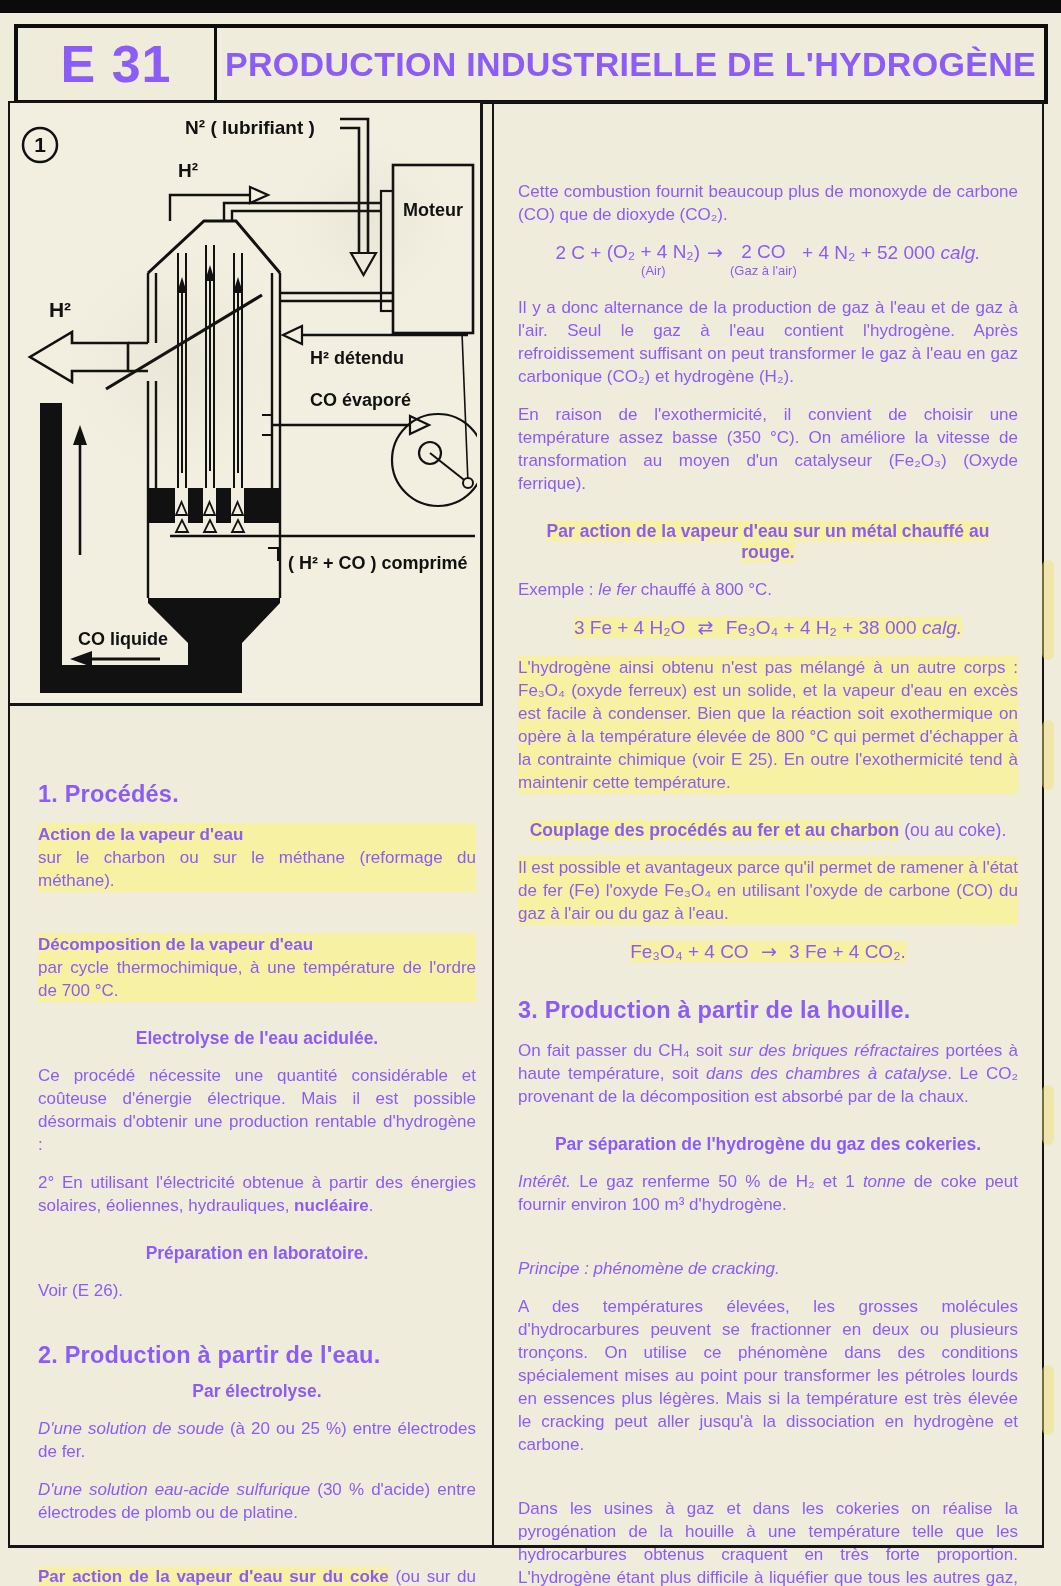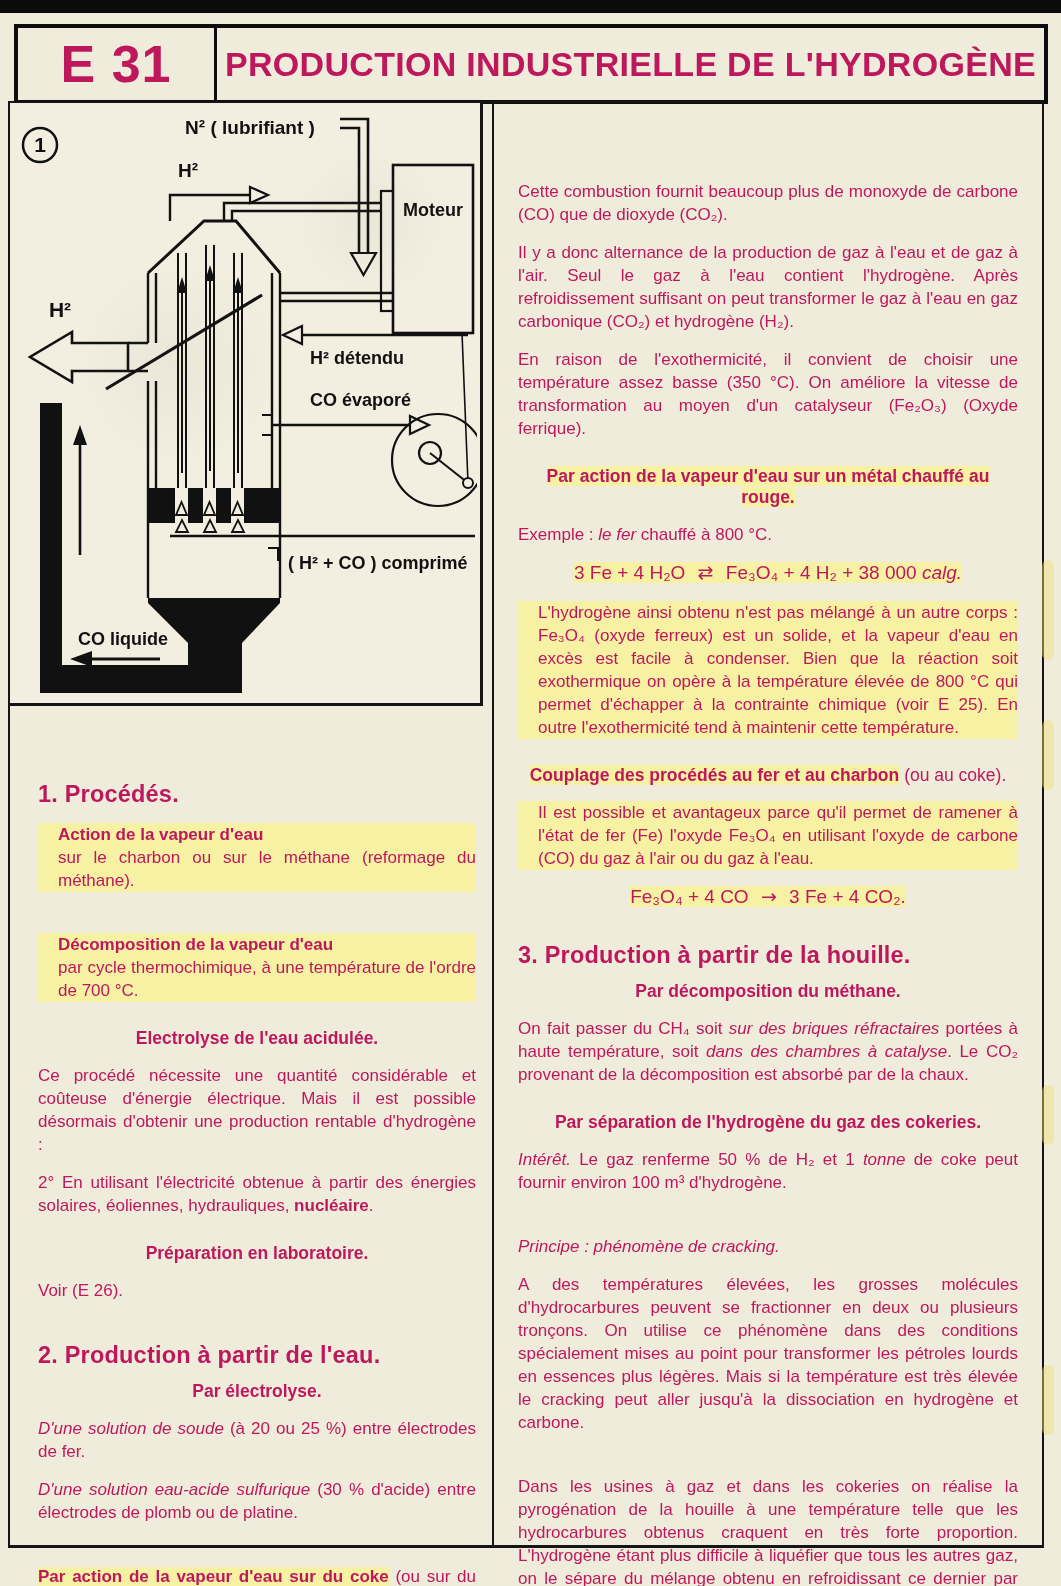--- a/index.html
+++ b/index.html
@@ -1,18 +1,18 @@
 <!DOCTYPE html>
 <html lang="fr"><head>
 <meta charset="utf-8">
 <style>
   html,body{margin:0;padding:0;}
   #page{
     position:relative;width:1061px;height:1586px;overflow:hidden;
-    background:#f0ecdc;color:#be185d;
+    background:#f0ecdc;color:#8b5cf6;
     font-family:"Liberation Sans","DejaVu Sans",sans-serif;
   }
   .topstrip{position:absolute;left:0;top:0;width:1061px;height:13px;background:#0b0b0b;}
   
   .header{position:absolute;left:14px;top:24px;width:1026px;height:72px;border:4px solid #0d0d0d;display:flex;}
   .header-code{width:196px;border-right:3px solid #0d0d0d;display:flex;align-items:center;justify-content:center;
     font-size:52px;font-weight:bold;letter-spacing:1px;}
   .header-title{flex:1;display:flex;align-items:center;justify-content:center;
     font-size:34px;font-weight:bold;letter-spacing:.3px;white-space:nowrap;}
   
@@ -27,21 +27,21 @@
   .ghost{position:absolute;border-radius:50%;opacity:.06;background:radial-gradient(circle,#6a6a40 0%,transparent 70%);pointer-events:none;}
   
   .left-text{position:absolute;left:28px;top:652px;width:438px;}
   .right-text{position:absolute;left:508px;top:62px;width:500px;}
   p{font-size:17px;line-height:23px;text-align:justify;margin:15px 0 12px;}
   .sec{font-size:23.5px;font-weight:bold;margin:26px 0 12px;letter-spacing:.2px;}
   .bh{font-weight:bold;font-size:17.5px;margin-bottom:5px;text-align:center;}
   .it{font-style:italic;}
   .b{font-weight:bold;}
   .hl{background:#f7f1a3;-webkit-box-decoration-break:clone;box-decoration-break:clone;}
-  .hl-block{background:#f7f1a3;padding-left:20px;}
+  .hl-block{background:#f7f1a3;}
   .eq{text-align:center;font-size:19px;margin:15px 0 17px;line-height:22px;}
   .eq .calg{font-style:italic;}
   .eqarrow{font-family:"DejaVu Sans",sans-serif;padding:0 7px;}
   .eqcol{display:inline-flex;flex-direction:column;align-items:center;vertical-align:top;}
   .eqsub{font-size:13px;line-height:16px;}
   .gap{height:14px;}
   
   .pagenum{position:absolute;left:6px;top:1600px;font-size:21px;}
   .margin-smudge{position:absolute;width:12px;background:rgba(238,224,110,.45);border-radius:6px;}
   .ms1{left:1042px;top:560px;height:100px;}
@@ -185,38 +185,46 @@
       <div class="bh">Par électrolyse.</div>
       <p><span class="it">D'une solution de soude</span><span> (à 20 ou 25 %) entre électrodes de fer.</span></p>
       <p><span class="it">D'une solution eau-acide sulfurique</span><span> (30 % d'acide) entre électrodes de plomb ou de platine.</span></p>
       <div class="gap"></div>
       <p><span class="b hl">Par action de la vapeur d'eau sur du coke</span><span> (ou sur du charbon)</span><br></p>
 
     </div>
 
     <div class="right-text">
       <p>Cette combustion fournit beaucoup plus de monoxyde de carbone (CO) que de dioxyde (CO₂).</p>
+      <div class="eq">
+        <span>2 C + </span><span class="eqcol">
+            <span>(O₂ + 4 N₂)</span>
+            <span class="eqsub">(Air)</span>
+          </span><span class="eqarrow">→</span><span class="eqcol">
+            <span>2 CO</span>
+            <span class="eqsub">(Gaz à l'air)</span>
+          </span><span> + 4 N₂ + 52 000 </span><span class="calg">calg.</span>
+      </div>
       <p>Il y a donc alternance de la production de gaz à l'eau et de gaz à l'air. Seul le gaz à l'eau contient l'hydrogène. Après refroidissement suffisant on peut transformer le gaz à l'eau en gaz carbonique (CO₂) et hydrogène (H₂).</p>
       <p>En raison de l'exothermicité, il convient de choisir une température assez basse (350 °C). On améliore la vitesse de transformation au moyen d'un catalyseur (Fe₂O₃) (Oxyde ferrique).</p>
       <div class="gap"></div>
       <div class="bh"><span class="hl">Par action de la vapeur d'eau sur un métal chauffé au rouge.</span></div>
       <p><span>Exemple : </span><span class="it">le fer</span><span> chauffé à 800 °C.</span></p>
       <div class="eq">
         <span class="hl"><span>3 Fe + 4 H₂O </span><span class="eqarrow">⇄</span><span> Fe₃O₄ + 4 H₂ + 38 000 </span><span class="calg">calg.</span></span>
       </div>
       <p class="hl-block">L'hydrogène ainsi obtenu n'est pas mélangé à un autre corps : Fe₃O₄ (oxyde ferreux) est un solide, et la vapeur d'eau en excès est facile à condenser. Bien que la réaction soit exothermique on opère à la température élevée de 800 °C qui permet d'échapper à la contrainte chimique (voir E 25). En outre l'exothermicité tend à maintenir cette température.</p>
       <div class="gap"></div>
       <div class="bh"><span class="hl b">Couplage des procédés au fer et au charbon</span><span style="font-weight:normal;"> (ou au coke).</span></div>
       <p class="hl-block">Il est possible et avantageux parce qu'il permet de ramener à l'état de fer (Fe) l'oxyde Fe₃O₄ en utilisant l'oxyde de carbone (CO) du gaz à l'air ou du gaz à l'eau.</p>
       <div class="eq">
         <span class="hl"><span>Fe₃O₄ + 4 CO </span><span class="eqarrow">→</span><span> 3 Fe + 4 CO₂.</span></span>
       </div>
 
       <div class="sec" style="margin-top:34px;">3.  Production à partir de la houille.</div>
-      <div class="bh">Par décomposition du méthane.</div>
       <p><span>On fait passer du CH₄ soit </span><span class="it">sur des briques réfractaires</span><span> portées à haute température, soit </span><span class="it">dans des chambres à catalyse</span><span>. Le CO₂ provenant de la décomposition est absorbé par de la chaux.</span></p>
       <div class="gap"></div>
       <div class="bh">Par séparation de l'hydrogène du gaz des cokeries.</div>
       <p><span class="it">Intérêt.</span><span> Le gaz renferme 50 % de H₂ et 1 </span><span class="it">tonne</span><span> de coke peut fournir environ 100 m³ d'hydrogène.</span></p>
       <div class="gap"></div>
       <p class="it" style="margin-bottom:9px;">Principe : phénomène de cracking.</p>
       <p>A des températures élevées, les grosses molécules d'hydrocarbures peuvent se fractionner en deux ou plusieurs tronçons. On utilise ce phénomène dans des conditions spécialement mises au point pour transformer les pétroles lourds en essences plus légères. Mais si la température est très élevée le cracking peut aller jusqu'à la dissociation en hydrogène et carbone.</p>
       <div class="gap"></div>
       <p>Dans les usines à gaz et dans les cokeries on réalise la pyrogénation de la houille à une température telle que les hydrocarbures obtenus craquent en très forte proportion. L'hydrogène étant plus difficile à liquéfier que tous les autres gaz, on le sépare du mélange obtenu en refroidissant ce dernier par détente.</p>
 

